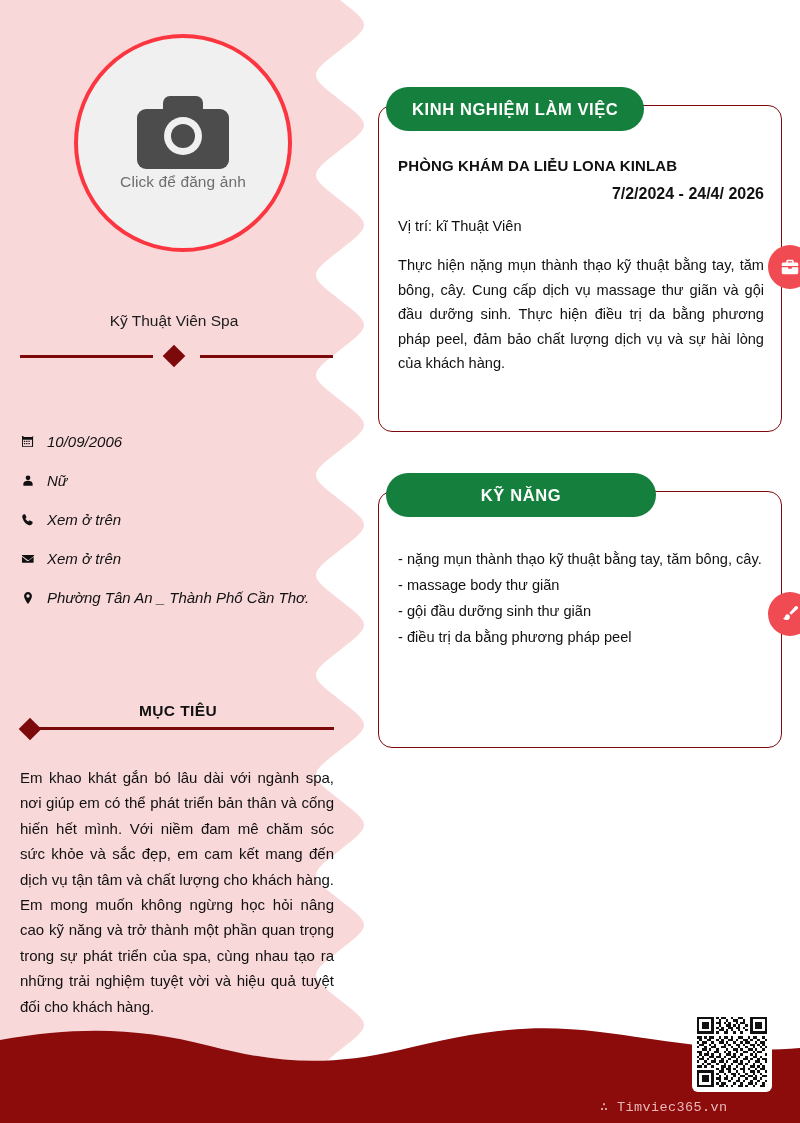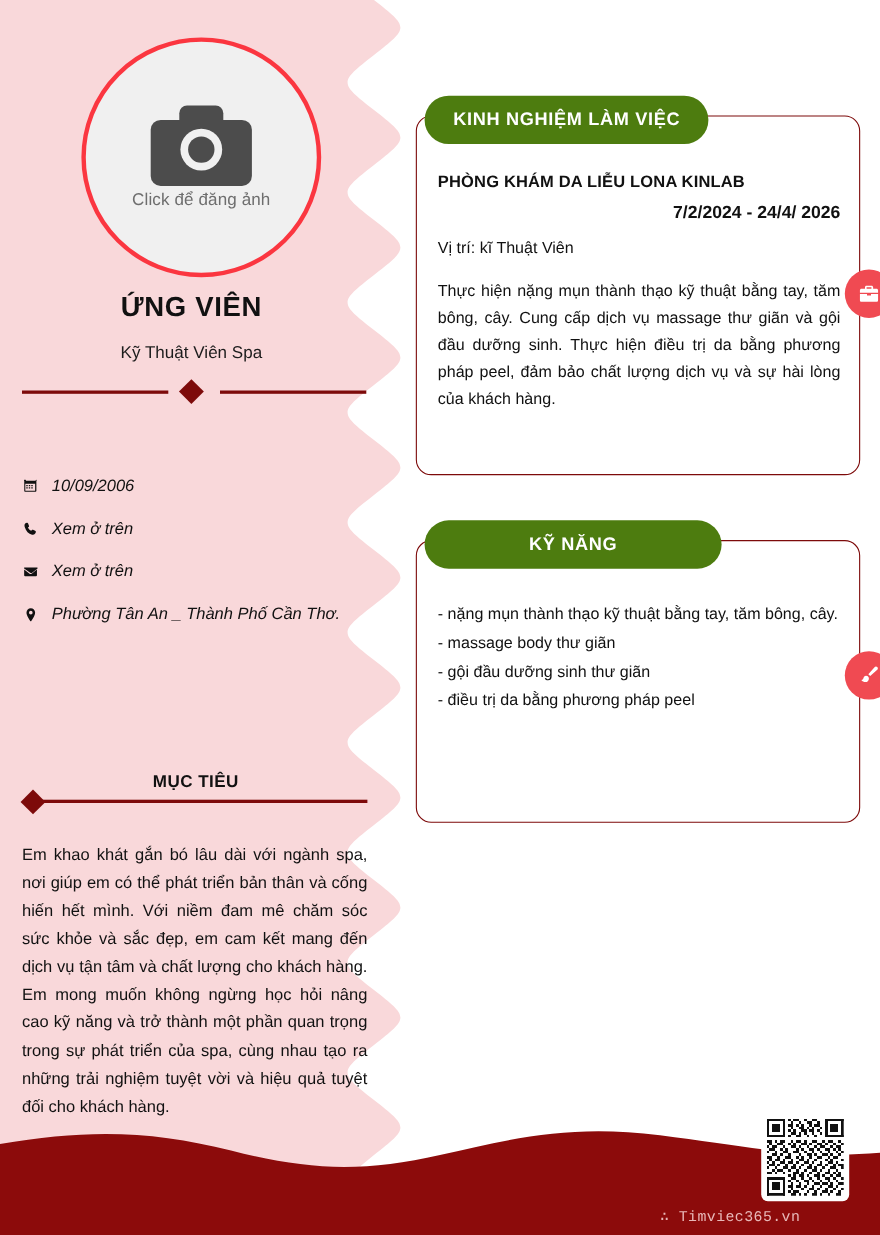--- a/index.html
+++ b/index.html
@@ -112,21 +112,21 @@
     position:absolute;left:6px;top:18px;right:18px;bottom:0;
     border:1.6px solid #7d0a0a;border-radius:14px;
     box-sizing:border-box;
     background:transparent;
   }
   .sec-card-mask{
     position:absolute;left:14px;top:-3px;width:290px;height:10px;background:#ffffff;
   }
   .sec-badge{
     position:absolute;left:14px;top:0;height:44px;
-    background:#4d7c0f;border-radius:22px;
+    background:#15803d;border-radius:22px;
     display:flex;align-items:center;justify-content:center;
     padding:0 26px;
     color:#fff;font-size:16.5px;font-weight:bold;letter-spacing:.6px;
     z-index:3;white-space:nowrap;
   }
   .sec-content{position:absolute;left:26px;right:36px;z-index:2;}
 
   .job-title{font-size:15px;font-weight:bold;color:#111;letter-spacing:.15px;}
   .job-date{font-size:16px;font-weight:bold;color:#111;text-align:right;margin-top:11px;}
   .job-pos{font-size:14.6px;color:#111;margin-top:15px;}
@@ -190,40 +190,47 @@
     <div class="photo-wrap">
       <div class="cam-icon">
         <div class="cam-hump"></div>
         <div class="cam-body"></div>
         <div class="cam-lens-o"></div>
         <div class="cam-lens-i"></div>
       </div>
       <div class="photo-hint">Click để đăng ảnh</div>
     </div>
 
-    <div class="cand-name">ỨNG VIÊN</div>
     <div class="cand-role">Kỹ Thuật Viên Spa</div>
 
     <div class="name-div">
       <span class="ln l"></span>
       <span class="dia"></span>
       <span class="ln r"></span>
     </div>
 
     <div class="contact">
 
       <div class="c-row">
         <span class="c-ico">
           <svg width="14" height="14" viewBox="0 0 16 16">
               <path fill="#111" d="M2.6 1.2l.5 1.1h9.8l.5-1.1.8.4-.4 1v10.2c0 .6-.5 1-1.1 1H2.3c-.6 0-1.1-.4-1.1-1V2.6l-.4-1 .8-.4zM2.3 5.4v7.4h10.2V5.4H2.3zm1 1.3h1.5v1.3H3.3V6.7zm2.6 0h1.5v1.3H5.9V6.7zm2.6 0H10v1.3H8.5V6.7zm-5.2 2.5h1.5v1.3H3.3V9.2zm2.6 0h1.5v1.3H5.9V9.2zm2.6 0H10v1.3H8.5V9.2z"></path>
             </svg>
         </span>
         <span class="c-txt">10/09/2006</span>
       </div>
 
+      <div class="c-row">
+        <span class="c-ico">
+          <svg width="14" height="14" viewBox="0 0 16 16">
+              <path fill="#111" d="M8 1.6a2.7 2.7 0 1 1 0 5.4 2.7 2.7 0 0 1 0-5.4zm0 6.2c2.9 0 5.3 1.5 5.3 3.3v2.3H2.7v-2.3c0-1.8 2.4-3.3 5.3-3.3z"></path>
+            </svg>
+        </span>
+        <span class="c-txt">Nữ</span>
+      </div>
 
       <div class="c-row">
         <span class="c-ico">
           <svg width="14" height="14" viewBox="0 0 16 16">
               <path fill="#111" d="M4.2 1.5c.5 0 .8.3 1 .8l.9 2.2c.2.5.1.9-.3 1.2l-.8.6c.7 1.6 1.9 2.8 3.5 3.5l.6-.8c.3-.4.7-.5 1.2-.3l2.2.9c.5.2.8.5.8 1 0 2.2-1.8 3.8-4 3.3C5.7 13 3 10.3 1.6 5.5 1 3.3 2 1.5 4.2 1.5z"></path>
             </svg>
         </span>
         <span class="c-txt">Xem ở trên</span>
       </div>
 

